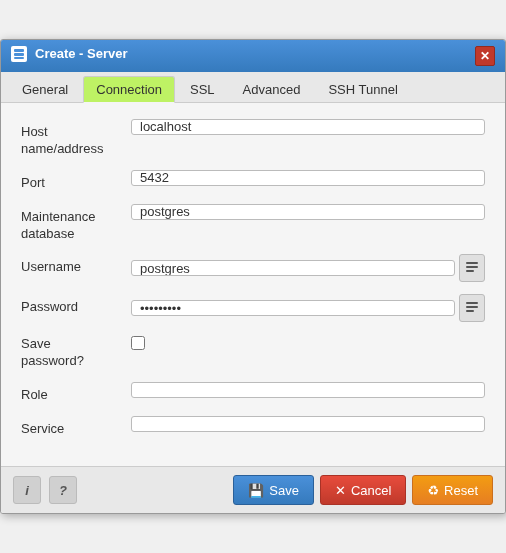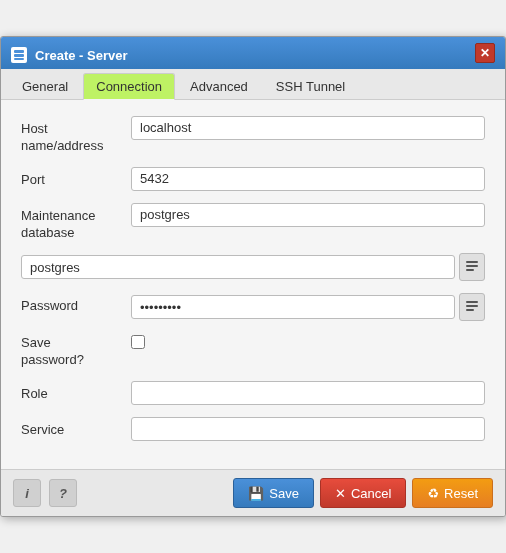--- a/index.html
+++ b/index.html
@@ -18,21 +18,21 @@
       border: 1px solid #999;
       box-shadow: 2px 2px 10px rgba(0,0,0,0.3);
       border-radius: 3px;
       overflow: hidden;
     }
     .titlebar {
       background: linear-gradient(to bottom, #4a90d9, #357abd);
       color: white;
       padding: 6px 10px;
       display: flex;
-      align-items: flex-end;
+      align-items: flex-start;
       gap: 8px;
       font-size: 13px;
       font-weight: bold;
     }
     .titlebar-icon {
       width: 16px;
       height: 16px;
       background: #fff;
       border-radius: 2px;
       display: flex;
@@ -102,21 +102,21 @@
       line-height: 1.3;
     }
     .form-field {
       flex: 1;
       display: flex;
       align-items: center;
       gap: 4px;
     }
     .form-input {
       flex: 1;
-      height: 24px;
+      height: 16px;
       padding: 3px 8px;
       border: 1px solid #bbb;
       border-radius: 3px;
       background: white;
       font-size: 13px;
       color: #333;
       outline: none;
     }
     .input-icon-btn {
       width: 26px;
@@ -228,20 +228,21 @@
         <rect x="1" y="9" width="10" height="2" rx="1" fill="#4a90d9"></rect>
       </svg>
     </div>
     <span class="titlebar-title">Create - Server</span>
     <div class="titlebar-close">✕</div>
   </div>
 
   <div class="tabs">
     <div class="tab">General</div>
     <div class="tab active">Connection</div>
+    <div class="tab">SSL</div>
     <div class="tab">Advanced</div>
     <div class="tab">SSH Tunnel</div>
   </div>
 
   <div class="content">
 
     <div class="form-row">
       <div class="form-label">Host<br>name/address</div>
       <div class="form-field">
         <input type="text" class="form-input" value="localhost" style="">
@@ -256,20 +257,21 @@
     </div>
 
     <div class="form-row">
       <div class="form-label">Maintenance<br>database</div>
       <div class="form-field">
         <input type="text" class="form-input" value="postgres" style="">
       </div>
     </div>
 
     <div class="form-row">
+      <div class="form-label">Username</div>
       <div class="form-field">
         <input type="text" class="form-input" value="postgres" style="">
         <div class="input-icon-btn" title="Edit">
           <svg width="14" height="14" viewBox="0 0 14 14" fill="#555">
             <rect x="1" y="1" width="12" height="2" rx="1"></rect>
             <rect x="1" y="5" width="12" height="2" rx="1"></rect>
             <rect x="1" y="9" width="8" height="2" rx="1"></rect>
           </svg>
         </div>
       </div>

